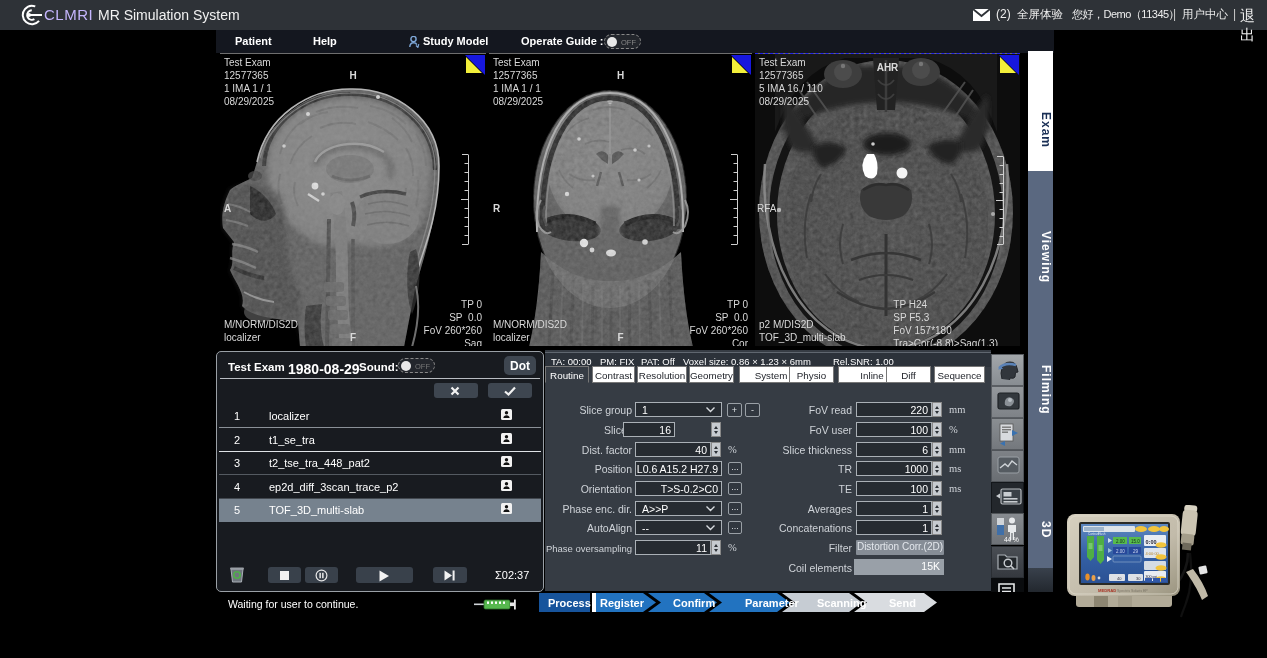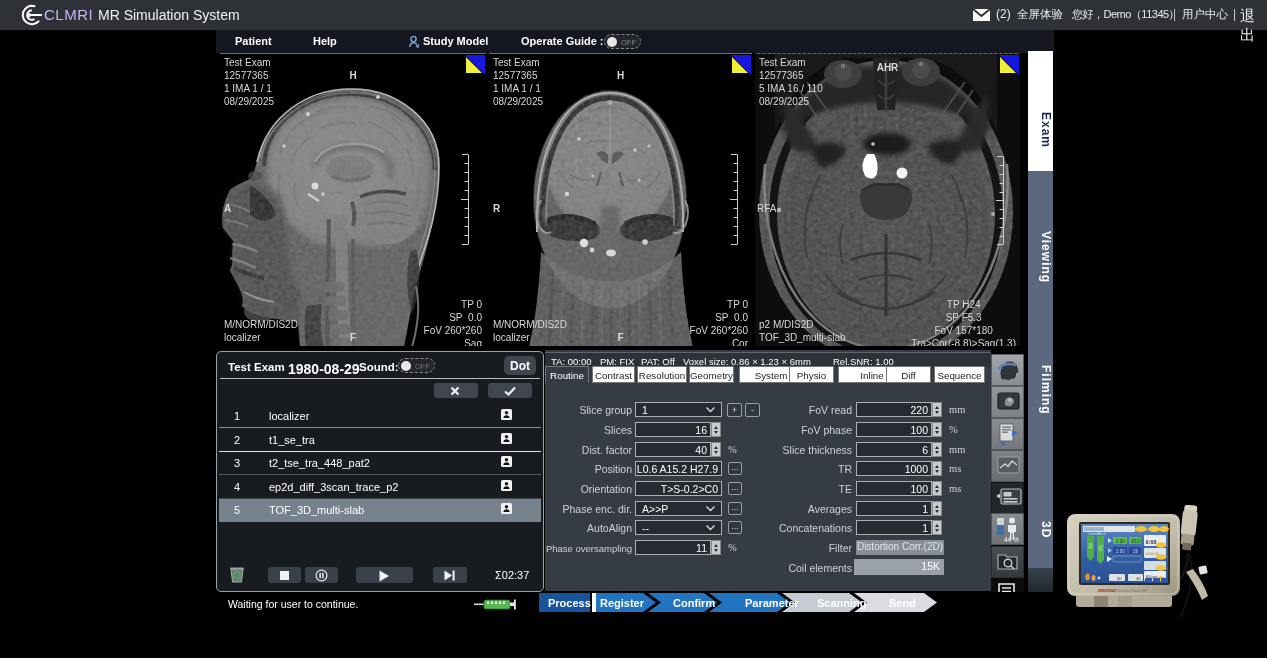--- a/index.html
+++ b/index.html
@@ -330,21 +330,21 @@
     <g stroke="#cfcfcf" stroke-width="1">
       <path d="M248.5 102.5 L248.5 190.5"></path>
       <path d="M248 102.5 L242 102.5 M248 190.5 L242 190.5 M248 146.5 L241 146.5"></path>
       <path d="M248 111.5 L244.5 111.5 M248 120.5 L244.5 120.5 M248 129.5 L244.5 129.5 M248 138.5 L244.5 138.5 M248 155.5 L244.5 155.5 M248 164.5 L244.5 164.5 M248 173.5 L244.5 173.5 M248 182.5 L244.5 182.5"></path>
     </g>
   </svg>
   <div class="ovl" style="left:4px;top:2px">Test Exam<br>12577365<br>5 IMA 16 / 110<br>08/29/2025</div>
   <div class="ovl" style="left:0;top:7px;width:265px;text-align:center;font-weight:bold">AHR</div>
   <div class="ovl" style="left:2px;top:148px;font-weight:normal">RFA</div>
   <div class="ovl" style="left:4px;top:264px">p2 M/DIS2D<br>TOF_3D_multi-slab</div>
-  <div class="ovl" style="right:4px;top:244px;text-align:center">TP H24<br>SP F5.3<br>FoV 157*180<br>Tra&gt;Cor(-8.8)&gt;Sag(1.3)</div>
+  <div class="ovl" style="right:22px;top:244px;text-align:left">TP H24<br>SP F5.3<br>FoV 157*180<br>Tra&gt;Cor(-8.8)&gt;Sag(1.3)</div>
   <svg class="flag" style="left:244px">
       <polygon points="0,0 20,0 20,20" fill="#1717dd"></polygon>
       <polygon points="1,2 17,18 1,18" fill="#f2ef3a"></polygon>
     </svg>
 </div>
 
 <div class="vtab" style="top:51px;height:120px;background:#fff;color:#1a2f55;padding-top:38px">Exam</div>
 <div class="vtab" style="top:171px;height:132px;padding-top:40px">Viewing</div>
 <div class="vtab" style="top:303px;height:133px;padding-top:40px">Filming</div>
 <div class="vtab" style="top:436px;height:132px;padding-top:55px">3D</div>
@@ -543,21 +543,21 @@
 
     <div class="plabel" style="left:3px;top:54px;width:84px">Slice group</div>
     <div class="pfield lft" style="left:90px;top:52px;width:87px">1</div>
     <svg style="position:absolute;left:161px;top:57px" width="9" height="6">
         <path d="M0.5 0.5 L4.5 4.5 L8.5 0.5" stroke="#d7dbdf" stroke-width="1.4" fill="none"></path>
       </svg>
     <div class="dots" style="left:182px;top:53px;width:15px;height:14px;line-height:13px">+</div>
     <div class="dots" style="left:200px;top:53px;width:15px;height:14px;line-height:13px">-</div>
 
     <div class="plabel" style="left:3px;top:74px;width:84px">Slices</div>
-    <div class="pfield" style="left:90px;top:72px;width:76px">16</div>
+    <div class="pfield" style="left:78px;top:72px;width:52px">16</div>
     <div class="spin" style="left:166px;top:72px"></div>
 
     <div class="plabel" style="left:3px;top:94px;width:84px">Dist. factor</div>
     <div class="pfield" style="left:90px;top:92px;width:76px">40</div>
     <div class="spin" style="left:166px;top:92px"></div>
     <div class="punit" style="left:183px;top:94px">%</div>
 
     <div class="plabel" style="left:3px;top:113px;width:84px">Position</div>
     <div class="pfield" style="left:90px;top:111px;width:87px">L0.6 A15.2 H27.9</div>
     <div class="dots" style="left:183px;top:112px">...</div>
@@ -583,21 +583,21 @@
     <div class="plabel" style="left:-1px;top:193px;width:88px;font-size:9.5px">Phase oversampling</div>
     <div class="pfield" style="left:90px;top:190px;width:76px">11</div>
     <div class="spin" style="left:166px;top:190px"></div>
     <div class="punit" style="left:183px;top:192px">%</div>
 
     <div class="plabel" style="left:223px;top:54px;width:84px">FoV read</div>
     <div class="pfield" style="left:311px;top:52px;width:76px">220</div>
     <div class="spin" style="left:387px;top:52px"></div>
     <div class="punit" style="left:404px;top:54px">mm</div>
 
-    <div class="plabel" style="left:223px;top:74px;width:84px">FoV phase</div>
+    <div class="plabel" style="left:223px;top:74px;width:84px">FoV user</div>
     <div class="pfield" style="left:311px;top:72px;width:76px">100</div>
     <div class="spin" style="left:387px;top:72px"></div>
     <div class="punit" style="left:404px;top:74px">%</div>
 
     <div class="plabel" style="left:223px;top:94px;width:84px">Slice thickness</div>
     <div class="pfield" style="left:311px;top:92px;width:76px">6</div>
     <div class="spin" style="left:387px;top:92px"></div>
     <div class="punit" style="left:404px;top:94px">mm</div>
 
     <div class="plabel" style="left:223px;top:113px;width:84px">TR</div>

